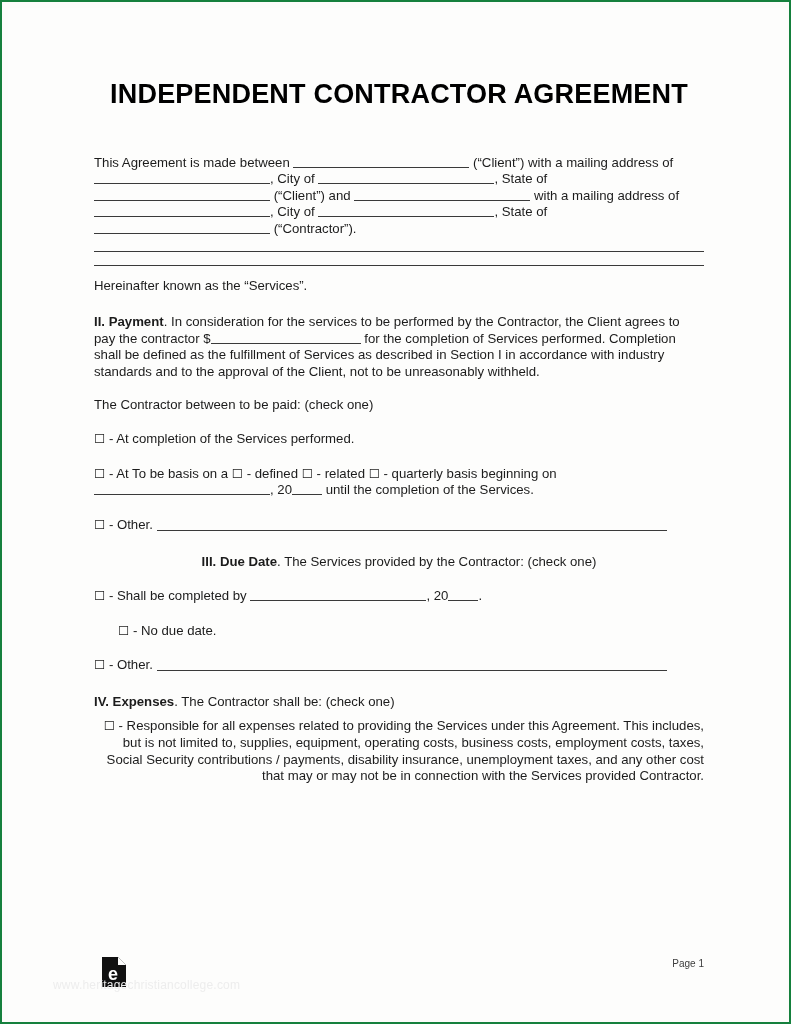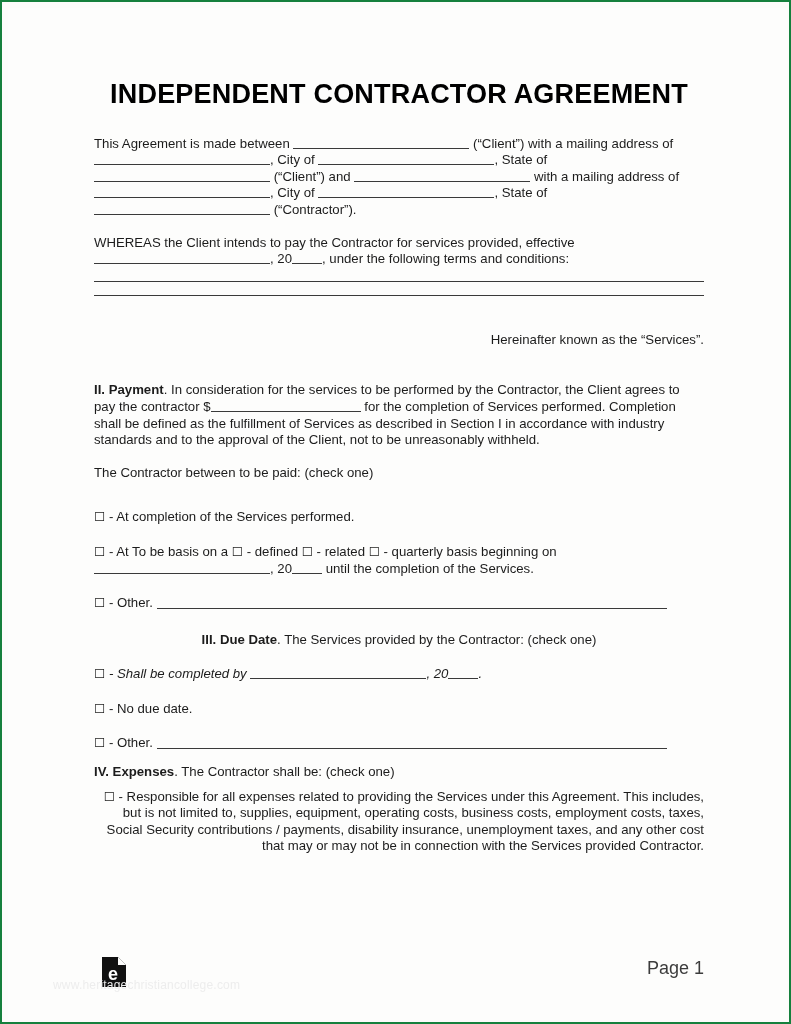--- a/index.html
+++ b/index.html
@@ -118,69 +118,65 @@
     color: #EDEDED;
     letter-spacing: 0.2px;
     white-space: nowrap;
   }
   .page-num {
     position: absolute;
     left: 600px;
     top: 950px;
     width: 96px;
     text-align: right;
-    font-size: 18px;
+    font-size: 10px;
     color: #3c3c3c;
   }
 </style>
 </head>
 <body>
 
 <div class="page-frame">
   <div class="page-sheet">
 
     <div class="doc">
 
       <h1 class="doc-title">INDEPENDENT CONTRACTOR AGREEMENT</h1>
 
-      <p class="para" style="margin-top:33px;">
+      <p class="para" style="margin-top:52px;">
         <span>This Agreement is made between</span>
         <span class="fill f-lg"></span>
         <span>(“Client”) with a mailing address of</span>
         <span class="fill f-lg"></span><span>, City of</span>
         <span class="fill f-lg"></span><span>, State of</span>
         <span class="fill f-lg"></span>
         <span>(“Client”) and</span>
         <span class="fill f-lg"></span>
         <span>with a mailing address of</span>
         <span class="fill f-lg"></span><span>, City of</span>
         <span class="fill f-lg"></span><span>, State of</span>
         <span class="fill f-lg"></span>
         <span>(“Contractor”).</span>
       </p>
 
-      <p class="para blk" style="margin-top:16px;">
-        <span>WHEREAS the Client intends to pay the Contractor for services provided, effective</span>
-        <span class="fill f-lg"></span><span>, 20</span><span class="fill f-xs"></span><span>, under the following terms and conditions:</span>
-      </p>
 
       <span class="rule"></span>
       <span class="rule"></span>
 
-      <p class="para blk" style="margin-top:36px;text-align:right;">Hereinafter known as the “Services”.</p>
-
-      <p class="para blk" style="margin-top:34px;">
+      <p class="para blk" style="margin-top:12px;">Hereinafter known as the “Services”.</p>
+
+      <p class="para blk" style="margin-top:20px;">
         <span class="sect-num">II.</span>
         <span class="sect-num">Payment</span><span>. In consideration for the services to be performed by the Contractor, the Client agrees to pay the contractor $</span><span class="fill f-md"></span>
         <span>for the completion of Services performed. Completion shall be defined as the fulfillment of Services as described in Section I in accordance with industry standards and to the approval of the Client, not to be unreasonably withheld.</span>
       </p>
 
       <p class="para blk" style="margin-top:16px;">The Contractor between to be paid: (check one)</p>
 
-      <p class="para blk" style="margin-top:28px;">
+      <p class="para blk" style="margin-top:18px;">
         <span class="cb">☐</span>
         <span>- At completion of the Services performed.</span>
       </p>
 
       <p class="para blk" style="margin-top:18px;">
         <span class="cb">☐</span>
         <span>- At To be basis on a</span>
         <span class="cb">☐</span>
         <span>- defined</span>
         <span class="cb">☐</span>
@@ -196,38 +192,38 @@
         <span class="cb">☐</span>
         <span>- Other.</span>
         <span class="rule-inline" style="width:510px;"></span>
       </p>
 
       <p class="para blk" style="margin-top:20px;text-align:center;">
         <span class="sect-num">III.</span>
         <span class="sect-num">Due Date</span><span>. The Services provided by the Contractor: (check one)</span>
       </p>
 
-      <p class="para blk" style="margin-top:18px;font-style:italic;">
+      <p class="para blk" style="margin-top:18px;">
         <span class="cb">☐</span>
         <span>- Shall be completed by</span>
         <span class="fill f-lg"></span><span>, 20</span><span class="fill f-xs"></span><span>.</span>
       </p>
 
-      <p class="para blk" style="margin-top:18px;">
+      <p class="para blk" style="margin-top:18px;margin-left:24px;">
         <span class="cb">☐</span>
         <span>- No due date.</span>
       </p>
 
       <p class="para blk" style="margin-top:18px;">
         <span class="cb">☐</span>
         <span>- Other.</span>
         <span class="rule-inline" style="width:510px;"></span>
       </p>
 
-      <p class="para blk" style="margin-top:12px;">
+      <p class="para blk" style="margin-top:20px;">
         <span class="sect-num">IV.</span>
         <span class="sect-num">Expenses</span><span>. The Contractor shall be: (check one)</span>
       </p>
 
       <p class="para blk" style="margin-top:8px;text-align:right;">
         <span class="cb">☐</span>
         <span>- Responsible for all expenses related to providing the Services under this Agreement. This includes, but is not limited to, supplies, equipment, operating costs, business costs, employment costs, taxes, Social Security contributions / payments, disability insurance, unemployment taxes, and any other cost that may or may not be in connection with the Services provided Contractor.</span>
       </p>
 
     </div>

